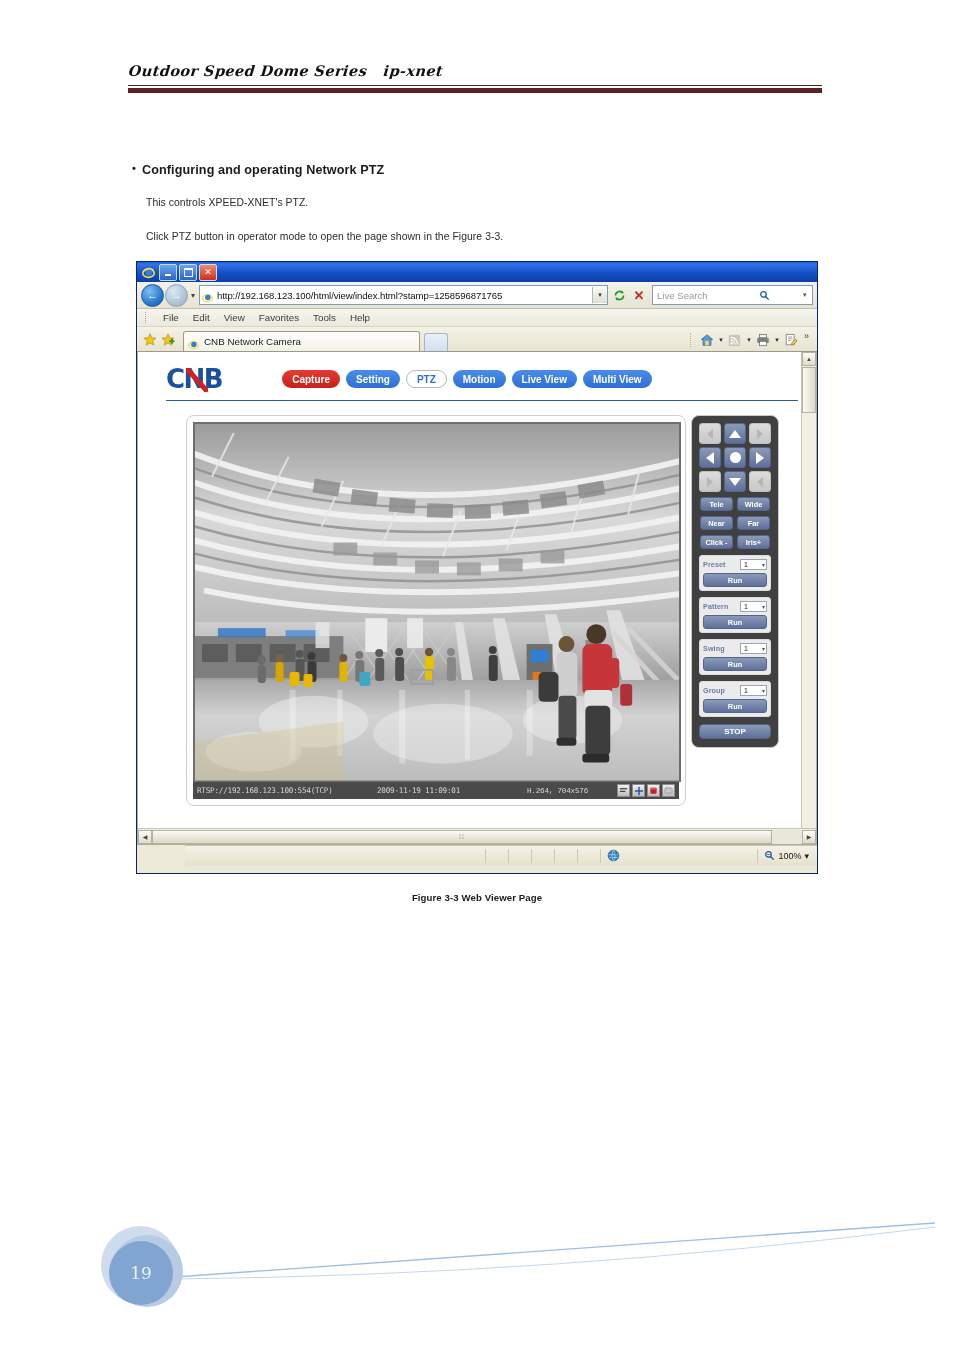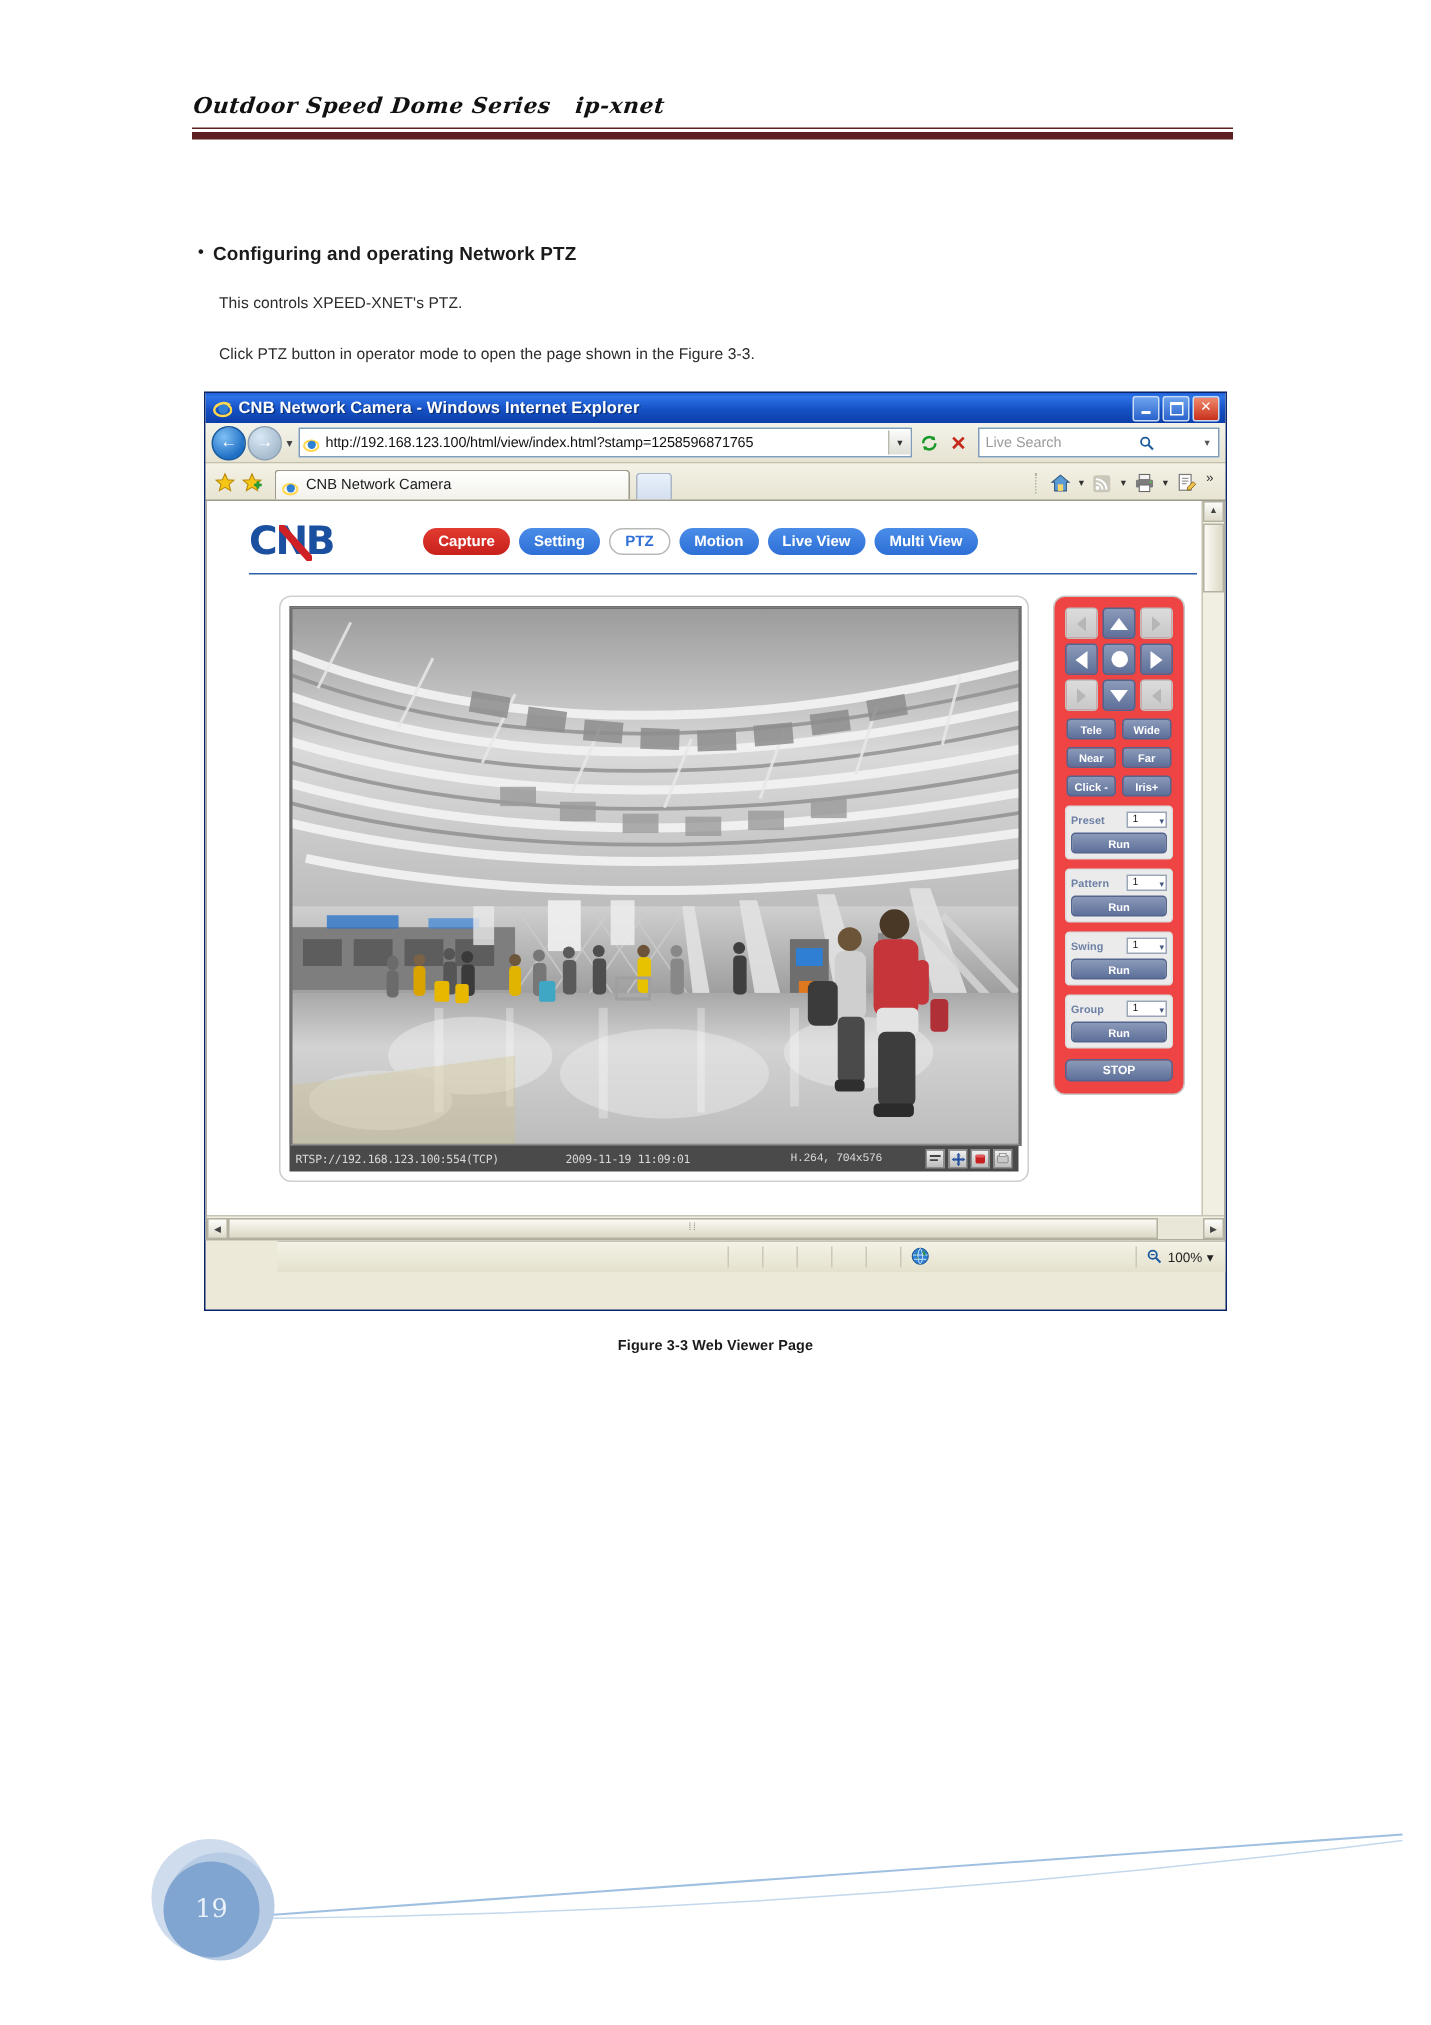--- a/index.html
+++ b/index.html
@@ -353,25 +353,25 @@
   .ss-ico {
     width: 13px; height: 13px;
     background: linear-gradient(180deg,#f0f0f0,#bdbdbd);
     border: 1px solid #8c8c8c;
     display:flex;align-items:center;justify-content:center;
     box-sizing: border-box;
   }
 
   
   .ptz-panel {
-    margin-left: 16px;
+    margin-left: 5px;
     width: 88px;
     border: 1px solid #c9c9c9;
     border-radius: 8px;
-    background: #ef4444;
+    background: #404040;
     padding: 7px 7px 8px 7px;
     box-sizing: border-box;
     text-align: center;
   }
   .dpad {
     display: grid;
     grid-template-columns: repeat(3, 22px);
     grid-template-rows: repeat(3, 21px);
     gap: 3px;
     justify-content: center;
@@ -537,21 +537,20 @@
 <div class="ie-window">
 
   <div class="ie-titlebar">
     <span class="ie-title-icon">
       <svg width="13" height="13" viewBox="0 0 16 16">
           <ellipse cx="8" cy="9" rx="7" ry="5" fill="none" stroke="#ffd84d" stroke-width="2"></ellipse>
           <circle cx="8.5" cy="8" r="4.2" fill="#2f7fd4"></circle>
           <path d="M2 6 Q8 1 14 5" stroke="#ffd84d" stroke-width="2" fill="none"></path>
         </svg>
     </span>
-    <span class="ie-title-text">CNB Network Camera - Windows Internet Explorer</span>
     <span class="win-btns">
       <span class="win-btn win-min">
           <span class="win-min-glyph"></span>
         </span>
       <span class="win-btn win-max">
           <span class="win-max-glyph"></span>
         </span>
       <span class="win-btn win-close">✕</span>
     </span>
   </div>
@@ -584,20 +583,29 @@
       <span class="search-mag">
         <svg width="11" height="11" viewBox="0 0 16 16">
             <circle cx="6.5" cy="6.5" r="4" fill="none" stroke="#1a5a9e" stroke-width="1.8"></circle>
             <line x1="9.5" y1="9.5" x2="14" y2="14" stroke="#1a5a9e" stroke-width="2"></line>
           </svg>
       </span>
       <span class="search-drop">▾</span>
     </span>
   </div>
 
+  <div class="ie-menubar">
+    <span class="menu-grip"></span>
+    <span class="menu-item">File</span>
+    <span class="menu-item">Edit</span>
+    <span class="menu-item">View</span>
+    <span class="menu-item">Favorites</span>
+    <span class="menu-item">Tools</span>
+    <span class="menu-item">Help</span>
+  </div>
 
   <div class="ie-tabbar">
     <span class="fav-btn">
       <svg width="14" height="14" viewBox="0 0 16 16">
           <path d="M8 1l2 4.5 4.8.4-3.7 3.2 1.2 4.7L8 11.3 3.7 13.8l1.2-4.7L1.2 5.9 6 5.5z" fill="#f5c518" stroke="#b88a0a" stroke-width="0.8"></path>
         </svg>
     </span>
     <span class="fav-btn">
       <svg width="14" height="14" viewBox="0 0 16 16">
           <path d="M8 1l2 4.5 4.8.4-3.7 3.2 1.2 4.7L8 11.3 3.7 13.8l1.2-4.7L1.2 5.9 6 5.5z" fill="#f5c518" stroke="#b88a0a" stroke-width="0.8"></path>

